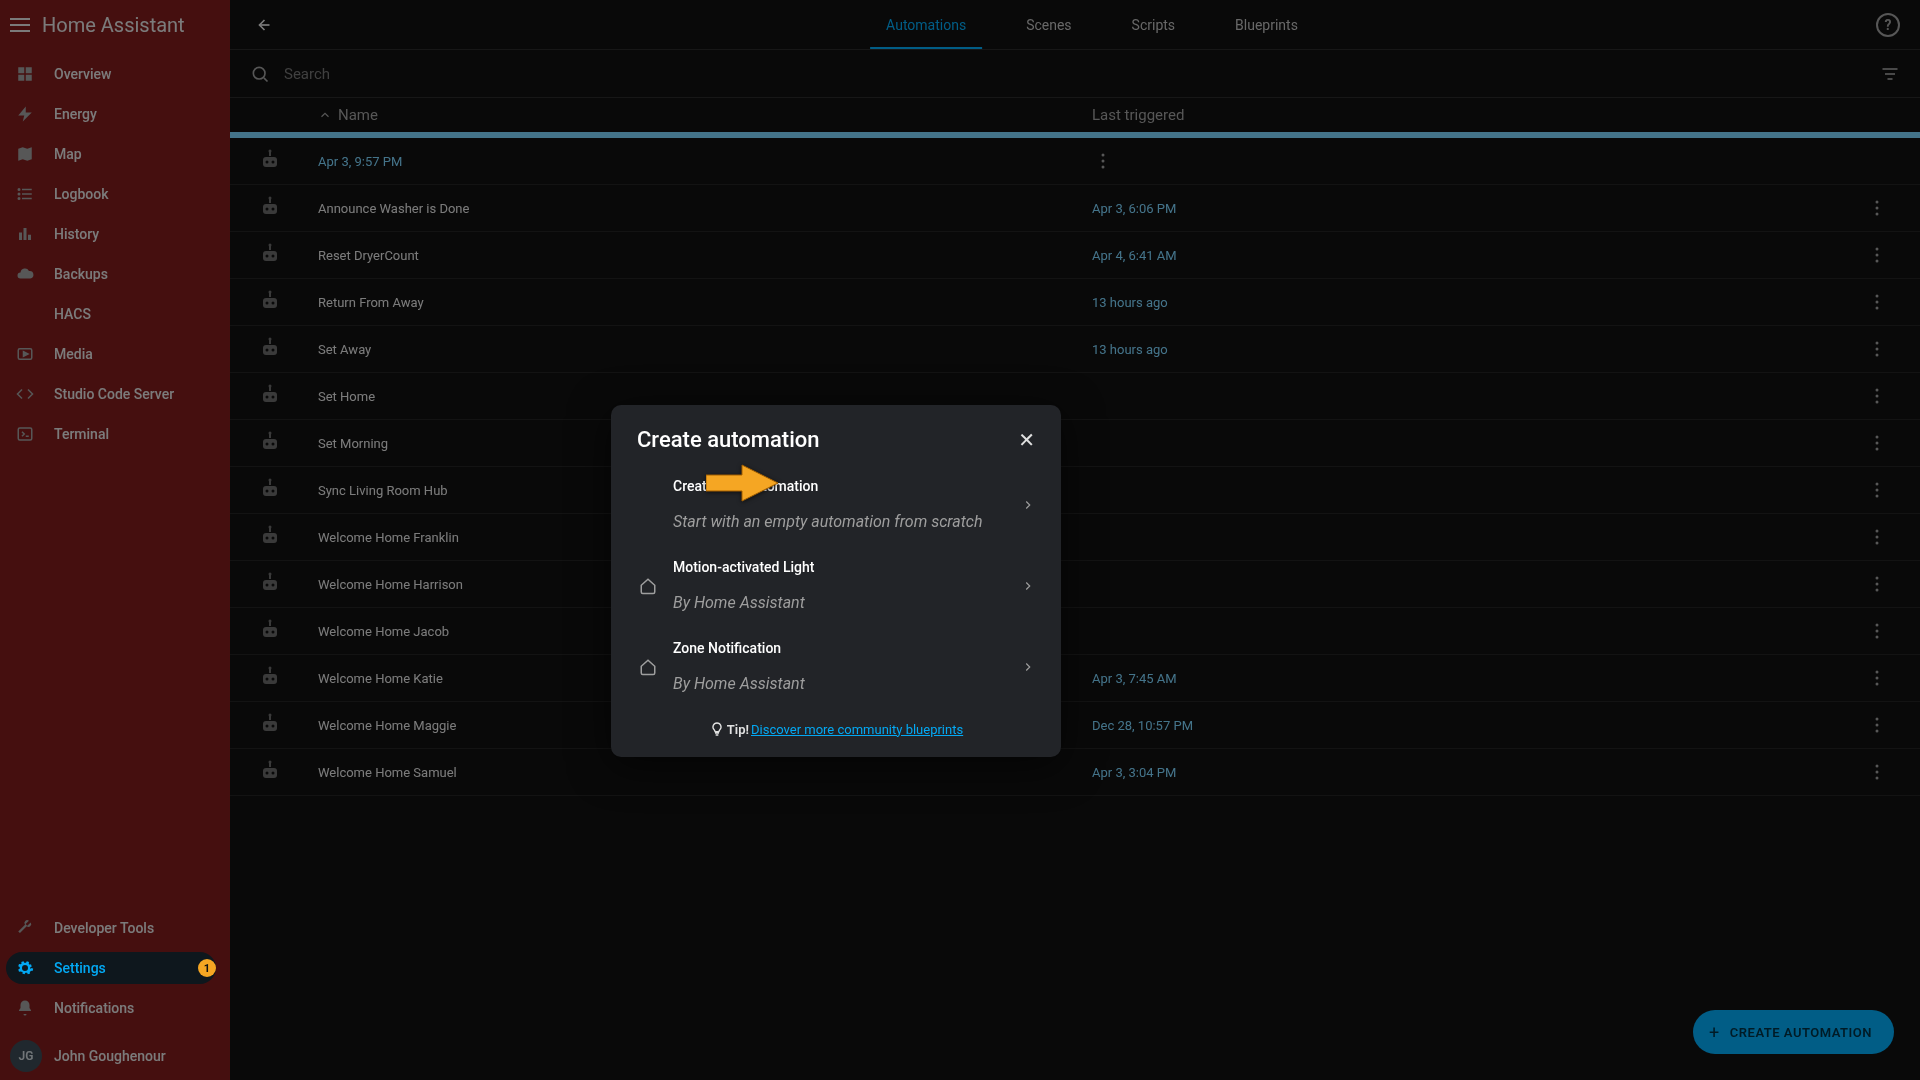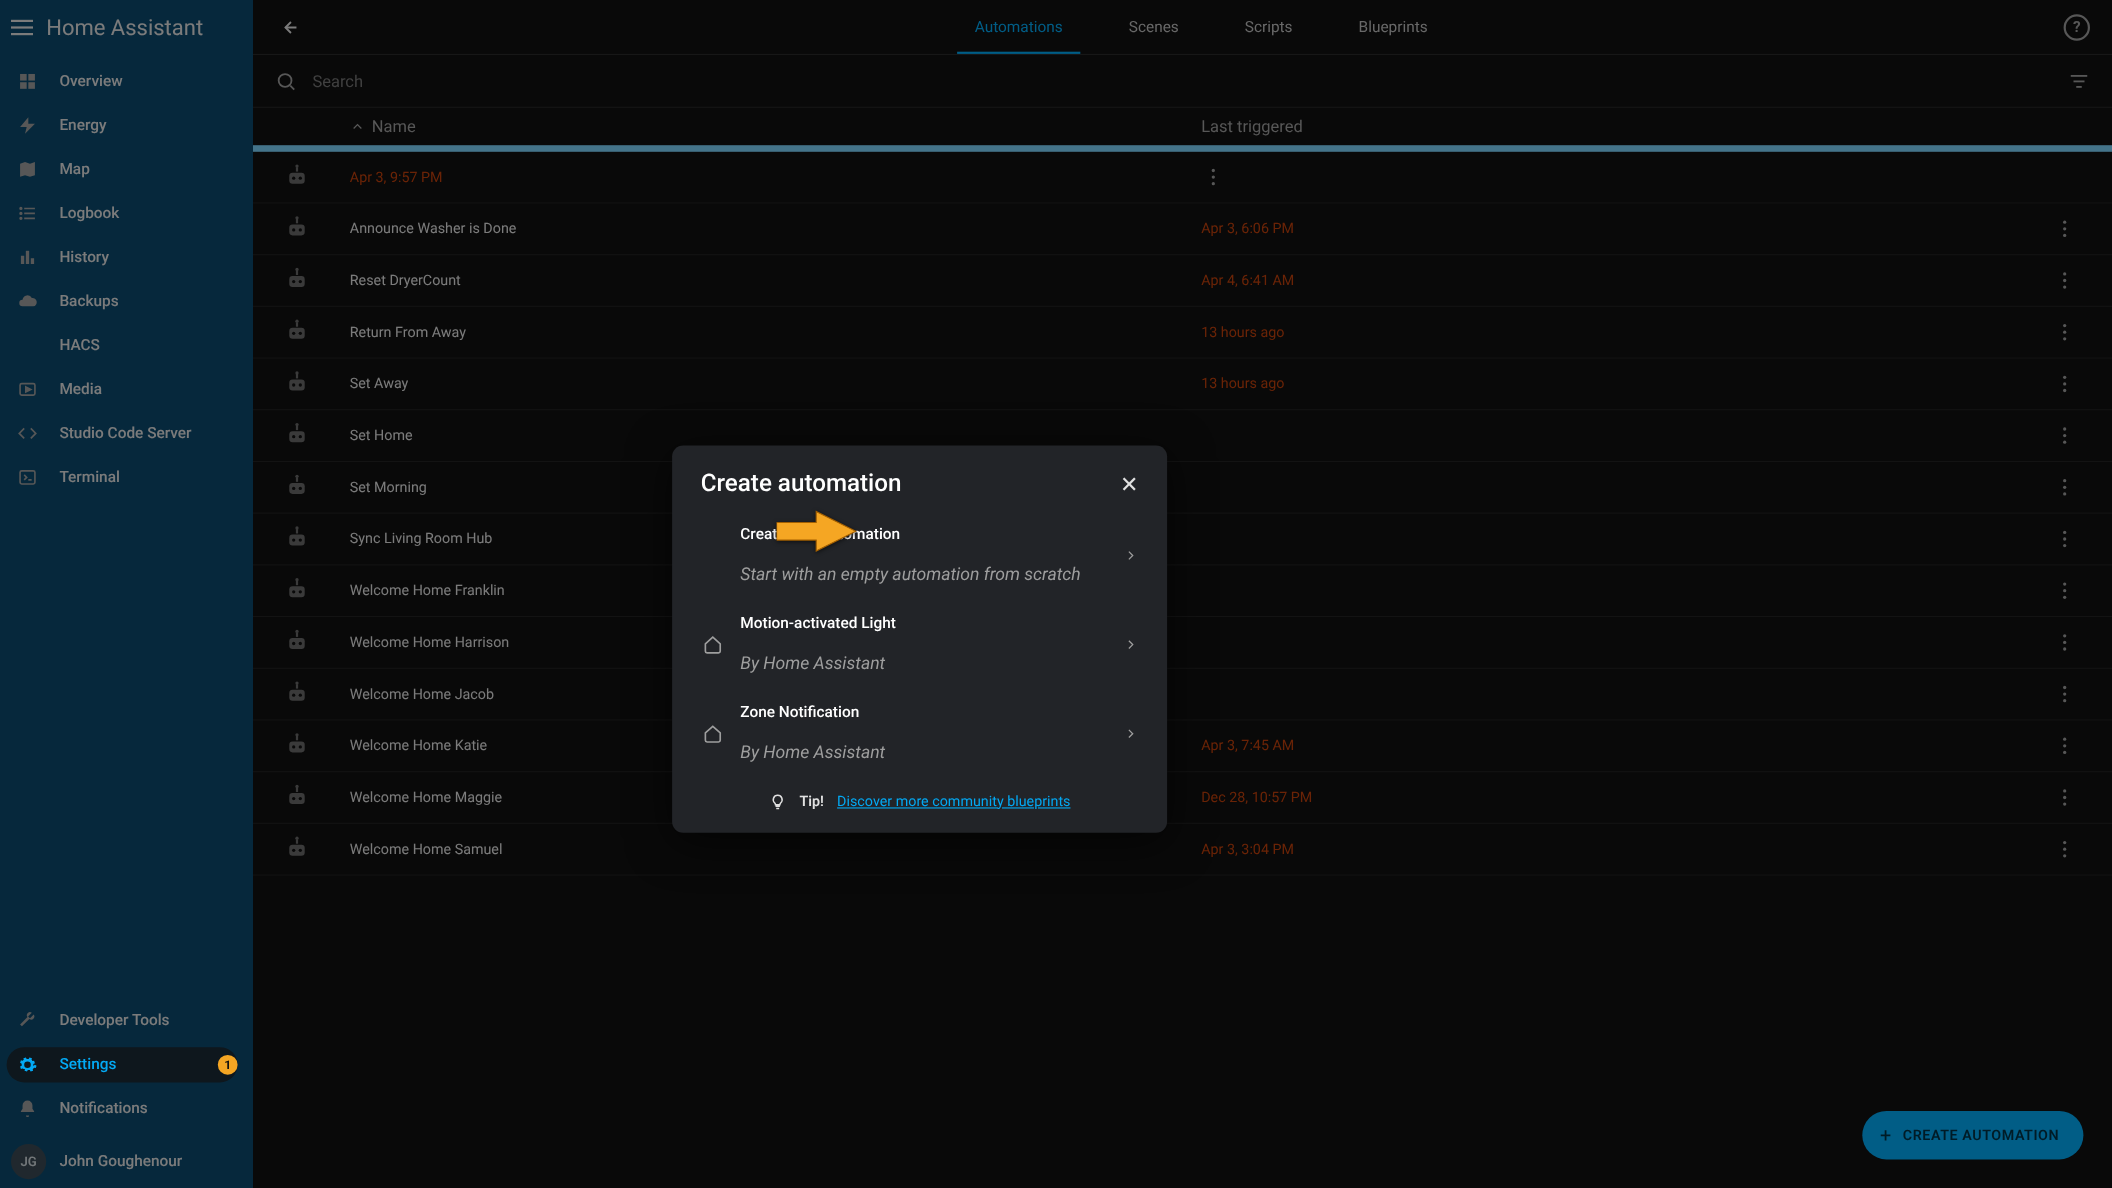--- a/index.html
+++ b/index.html
@@ -1,21 +1,21 @@
 <!DOCTYPE html>
 <html><head>
 <meta charset="utf-8">
 <style>
 * { margin: 0; padding: 0; box-sizing: border-box; font-family: -apple-system, BlinkMacSystemFont, "Segoe UI", Roboto, sans-serif; }
 body { background: #111111; color: #e1e1e1; width: 1920px; height: 1080px; overflow: hidden; position: relative; }
 
 .app { display: flex; height: 100%; }
 
 
-.sidebar { width: 230px; background: #0c4a6e; display: flex; flex-direction: column; border-right: 0; }
+.sidebar { width: 230px; background: #7f1d1d; display: flex; flex-direction: column; border-right: 0; }
 .sidebar-header { display: flex; align-items: center; height: 50px; padding: 0 10px; gap: 12px; }
 .hamburger { width: 20px; height: 20px; display: flex; flex-direction: column; justify-content: center; gap: 4px; }
 .hamburger span { display: block; height: 2px; background: #e1e1e1; }
 .app-title { font-size: 20px; font-weight: 400; }
 .sidebar-items { flex: 1; padding-top: 4px; }
 .sidebar-item { display: flex; align-items: center; height: 40px; padding: 0 14px; gap: 18px; font-size: 14px; font-weight: 500; color: #e1e1e1; cursor: pointer; }
 .sidebar-item .icon { width: 22px; display: flex; justify-content: center; color: #9e9e9e; }
 .sidebar-bottom { padding-bottom: 4px; }
 .sidebar-item.active { color: #03a9f4; position: relative; }
 .sidebar-item.active .icon { color: #03a9f4; }
@@ -47,40 +47,40 @@
 .table-header { display:flex; align-items:center; height:40px; padding: 0 28px; border-bottom:6px solid #7dd3fc; font-size:15px; color:#9e9e9e; }
 .col-icon { width: 60px; }
 .col-name { flex: 1; display:flex; align-items:center; gap:6px; }
 .col-trigger { width: 770px; }
 .col-menu { width: 30px; }
 .sort-icon { transform: rotate(0deg); }
 
 .row { display:flex; align-items:center; height:47px; padding: 0 28px; border-bottom:1px solid #232323; font-size:13px; color:#e1e1e1; }
 .row .col-icon { color:#6b6b6b; }
 .robot-icon { width:24px; height:24px; }
-.row .col-trigger { color:#c2410c; font-size: 13px; }
+.row .col-trigger { color:#7dd3fc; font-size: 13px; }
 .more-btn { color:#9e9e9e; font-size:18px; display:flex; align-items:center; justify-content:center; cursor:pointer; }
 
 
 .fab { position:absolute; right: 26px; bottom: 26px; height: 44px; padding: 0 22px 0 16px; background:#03a9f4; color:#013246; border-radius: 22px; display:flex; align-items:center; gap:10px; font-size:13px; font-weight:600; letter-spacing:0.5px; cursor:pointer; }
 .fab .plus { font-size:18px; font-weight:400; color:#013246; }
 
 
 .overlay { position:absolute; inset:0; background: rgba(0,0,0,0.45); display:flex; align-items:flex-start; justify-content:center; }
 .dialog { width: 450px; margin-top: 405px; background:#222428; border-radius:10px; box-shadow: 0 8px 40px rgba(0,0,0,.6); padding: 0; overflow:hidden; position: relative; transform: translateX(-124px); }
 .dialog-header { display:flex; align-items:center; justify-content:space-between; padding: 22px 26px 12px; }
 .dialog-title { font-size:22px; font-weight:500; color:#fff; }
 .close-btn { font-size:20px; color:#e1e1e1; cursor:pointer; }
 .dialog-list { padding: 0 10px 8px; }
 .dialog-item { display:flex; align-items:center; padding: 14px 16px; gap:14px; cursor:pointer; border-radius: 4px; }
 .dialog-item-icon { width:22px; color:#9e9e9e; display:flex; justify-content:center; }
 .dialog-item-text .title { font-size:14px; font-weight:500; color:#fff; }
 .dialog-item-text .sub { font-size:16px; color:#9e9e9e; margin-top:18px;font-style:italic; }
 .dialog-item-chevron { margin-left:auto; color:#9e9e9e; }
-.dialog-footer { display:flex; align-items:center; justify-content:center; gap:12px; padding: 6px 12px 20px; font-size:13px;text-align:right; }
+.dialog-footer { display:flex; align-items:center; justify-content:center; gap:2px; padding: 6px 12px 20px; font-size:13px;text-align:right; }
 .tip-link { color:#03a9f4; text-decoration: underline; }
 
 
 .arrow { position:absolute; left: 706px; top: 463px; width: 74px; height: 40px; pointer-events:none; }
 .arrow svg { width:100%; height:100%; filter: drop-shadow(0 1px 2px rgba(0,0,0,.6)); }
 
 svg { display:block; }
 </style>
 </head>
 <body>

